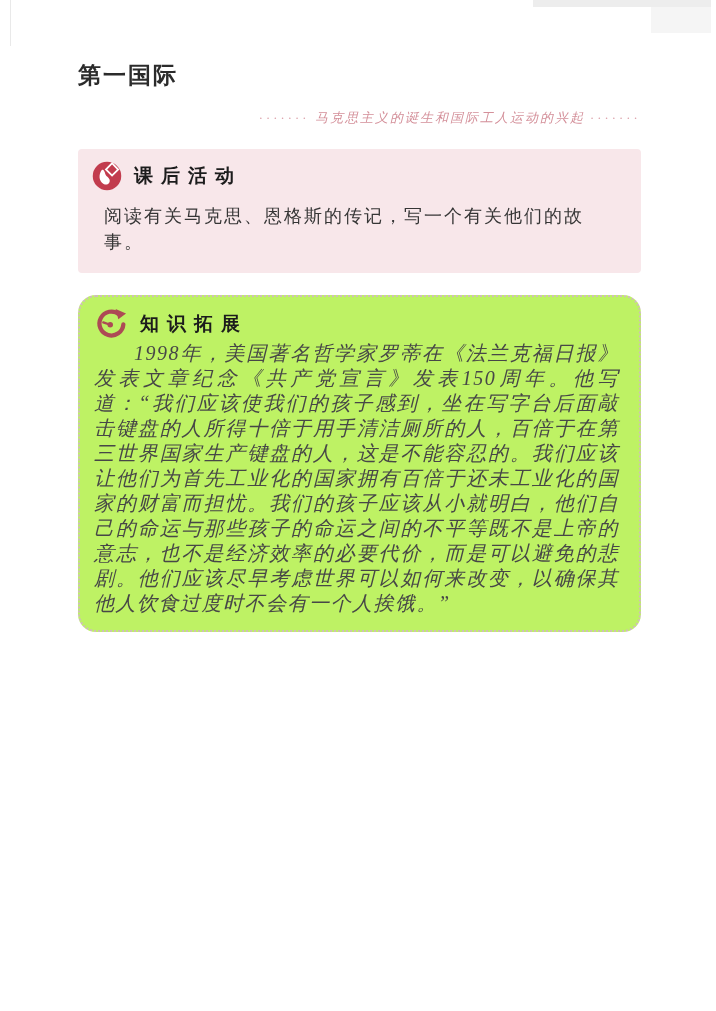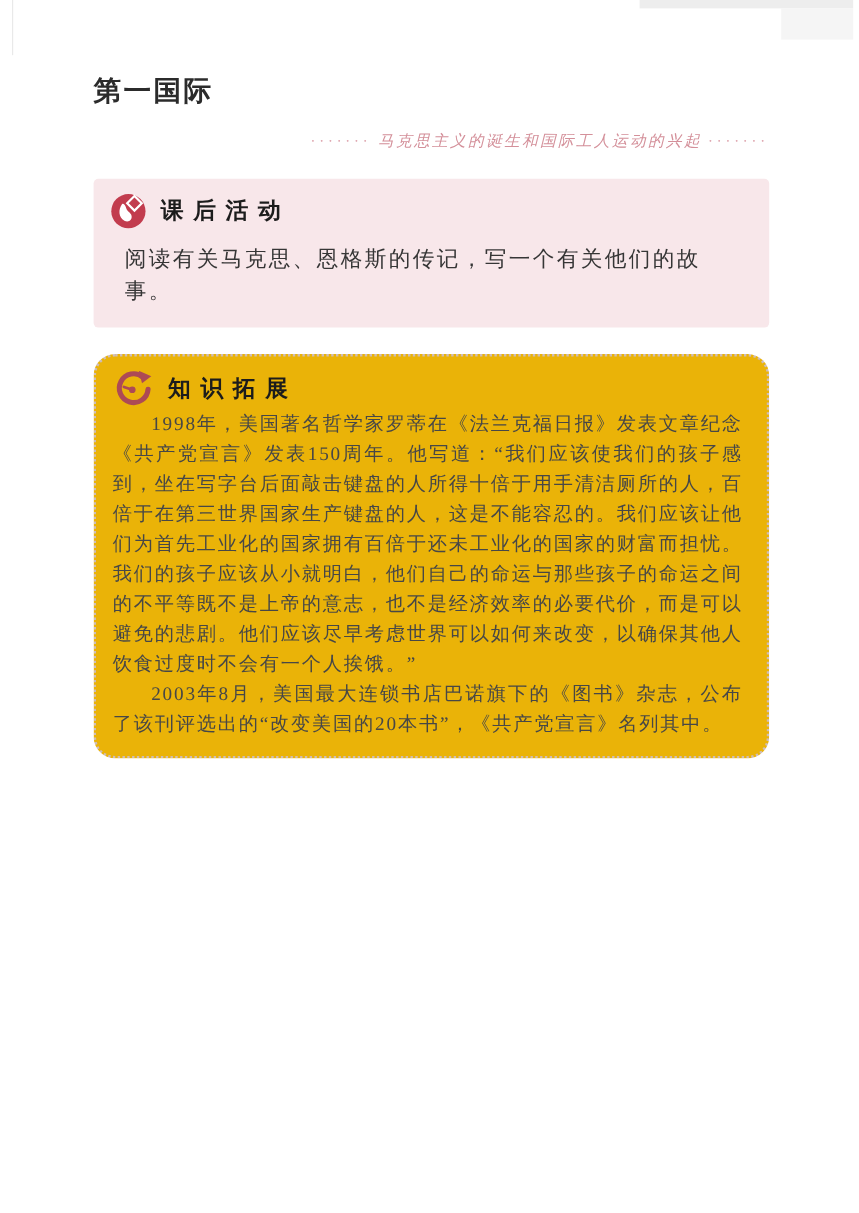--- a/index.html
+++ b/index.html
@@ -70,38 +70,39 @@
     margin:12px 0 0 12px;
     text-indent:0;
     font-size:18px;
     line-height:26px;
     letter-spacing:2px;
     color:#363636;
   }
 
   .knowledge-box{
     margin-top:22px;
-    background:#eab308;
+    background:#bef264;
     border:2px dotted #cfbdba;
     border-radius:18px;
     padding:10px 20px 14px 14px;
   }
   .k-subtitle{
     margin:4px 0 6px 0;
     text-align:center;
     font-style:italic;
     font-size:17px;
     letter-spacing:2px;
     color:#3d3d3d;
     font-weight:bold;
   }
   p.kp{
     margin:0;
     text-indent:2em;
-    font-size:16px;
+    font-style:italic;
+    font-size:20px;
     line-height:25px;
     letter-spacing:1.5px;
     color:#474747;
     text-align:justify;
   }
   .icon-wrap{flex:0 0 auto;display:flex;align-items:center;}
 </style>
 </head>
 <body>
 
@@ -136,16 +137,15 @@
         <svg width="34" height="34" viewBox="0 0 44 44" aria-hidden="true">
           <path d="M32.5 9.5 A 15.5 15.5 0 1 0 38 22.5" fill="none" stroke="#ad4a55" stroke-width="5.5" stroke-linecap="round"></path>
           <path d="M28 2.5 L41.5 8.5 L31.5 16 Z" fill="#ad4a55"></path>
           <circle cx="21" cy="23" r="3.6" fill="#ad4a55"></circle>
           <path d="M21 23 L12 20" stroke="#ad4a55" stroke-width="3" stroke-linecap="round"></path>
         </svg>
       </span>
       <span class="box-title">知识拓展</span>
     </div>
     <p class="kp">1998年，美国著名哲学家罗蒂在《法兰克福日报》发表文章纪念《共产党宣言》发表150周年。他写道：“我们应该使我们的孩子感到，坐在写字台后面敲击键盘的人所得十倍于用手清洁厕所的人，百倍于在第三世界国家生产键盘的人，这是不能容忍的。我们应该让他们为首先工业化的国家拥有百倍于还未工业化的国家的财富而担忧。我们的孩子应该从小就明白，他们自己的命运与那些孩子的命运之间的不平等既不是上帝的意志，也不是经济效率的必要代价，而是可以避免的悲剧。他们应该尽早考虑世界可以如何来改变，以确保其他人饮食过度时不会有一个人挨饿。”</p>
-    <p class="kp">2003年8月，美国最大连锁书店巴诺旗下的《图书》杂志，公布了该刊评选出的“改变美国的20本书”，《共产党宣言》名列其中。</p>
   </div>
 
 </div>
 
 </body></html>

